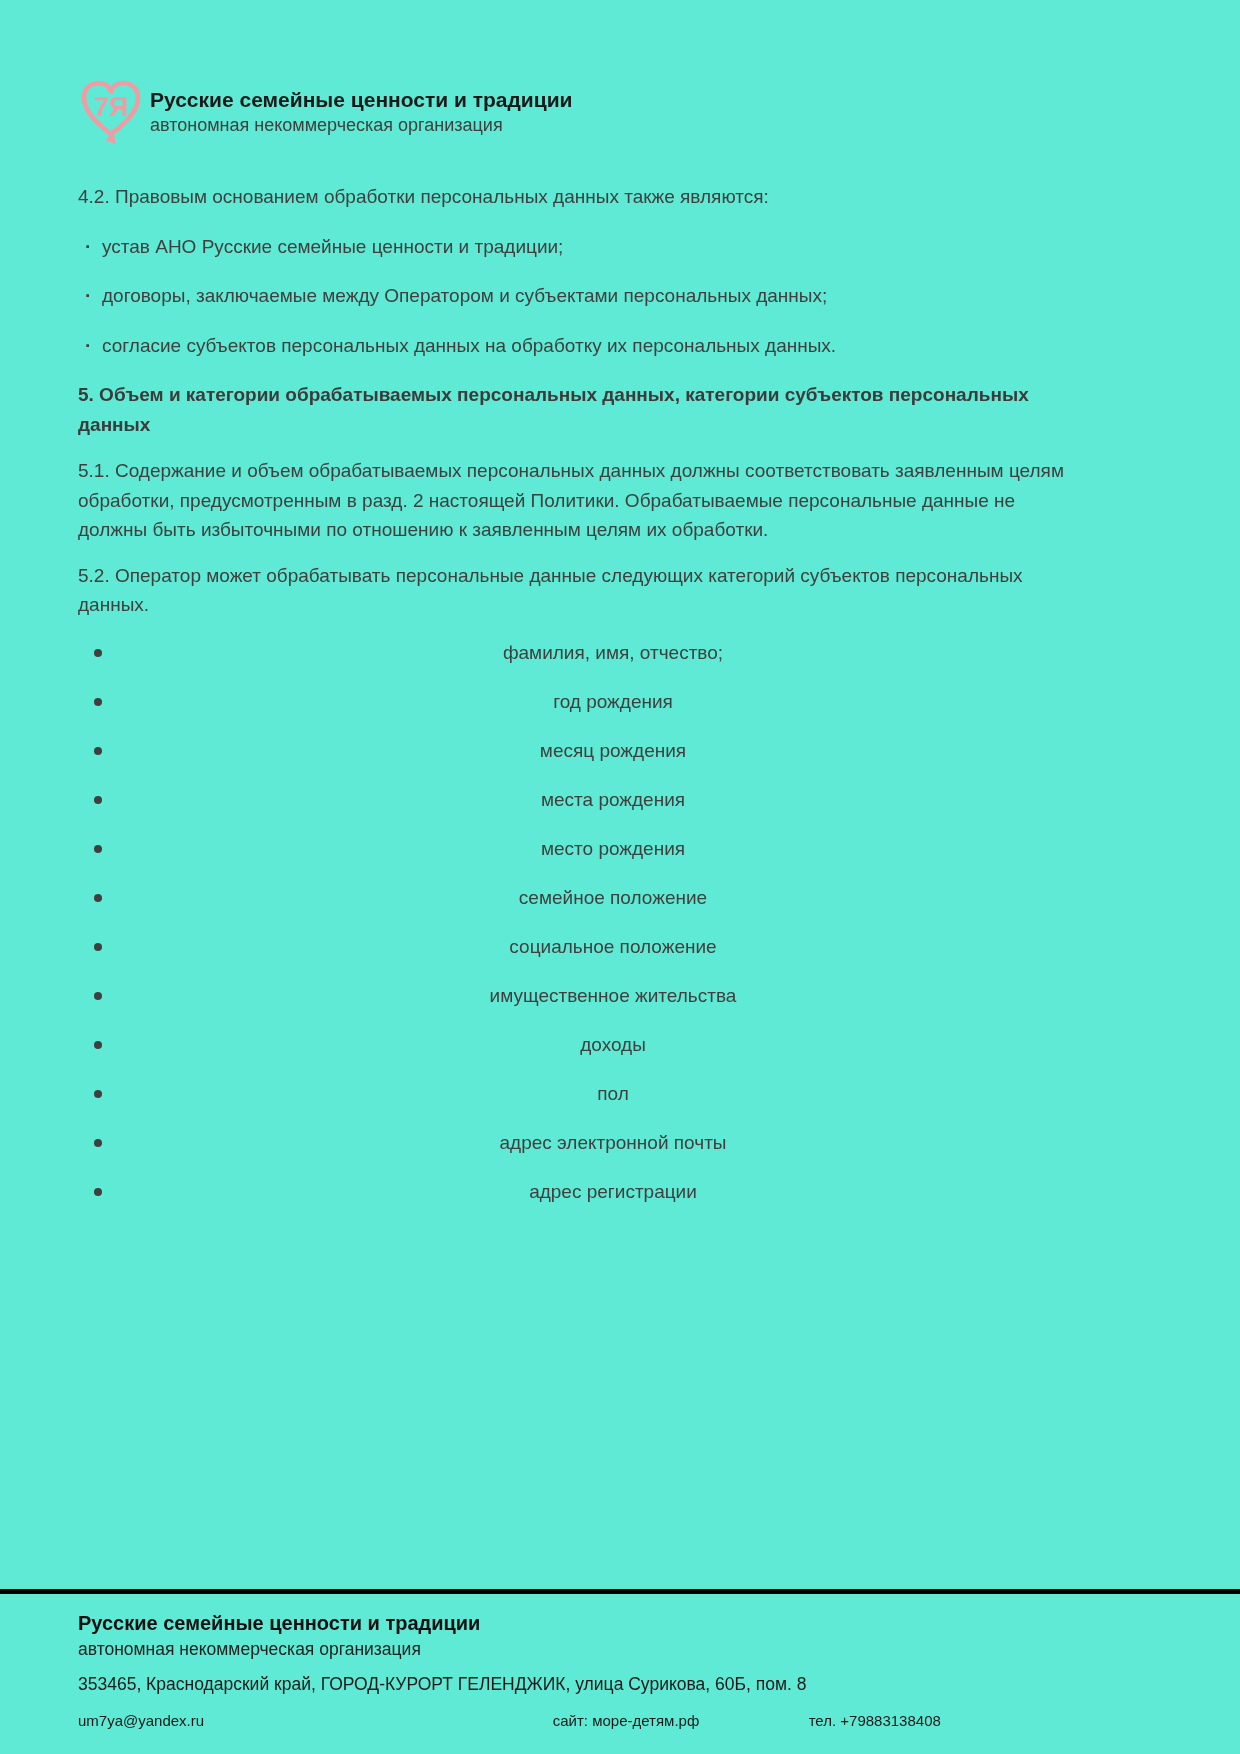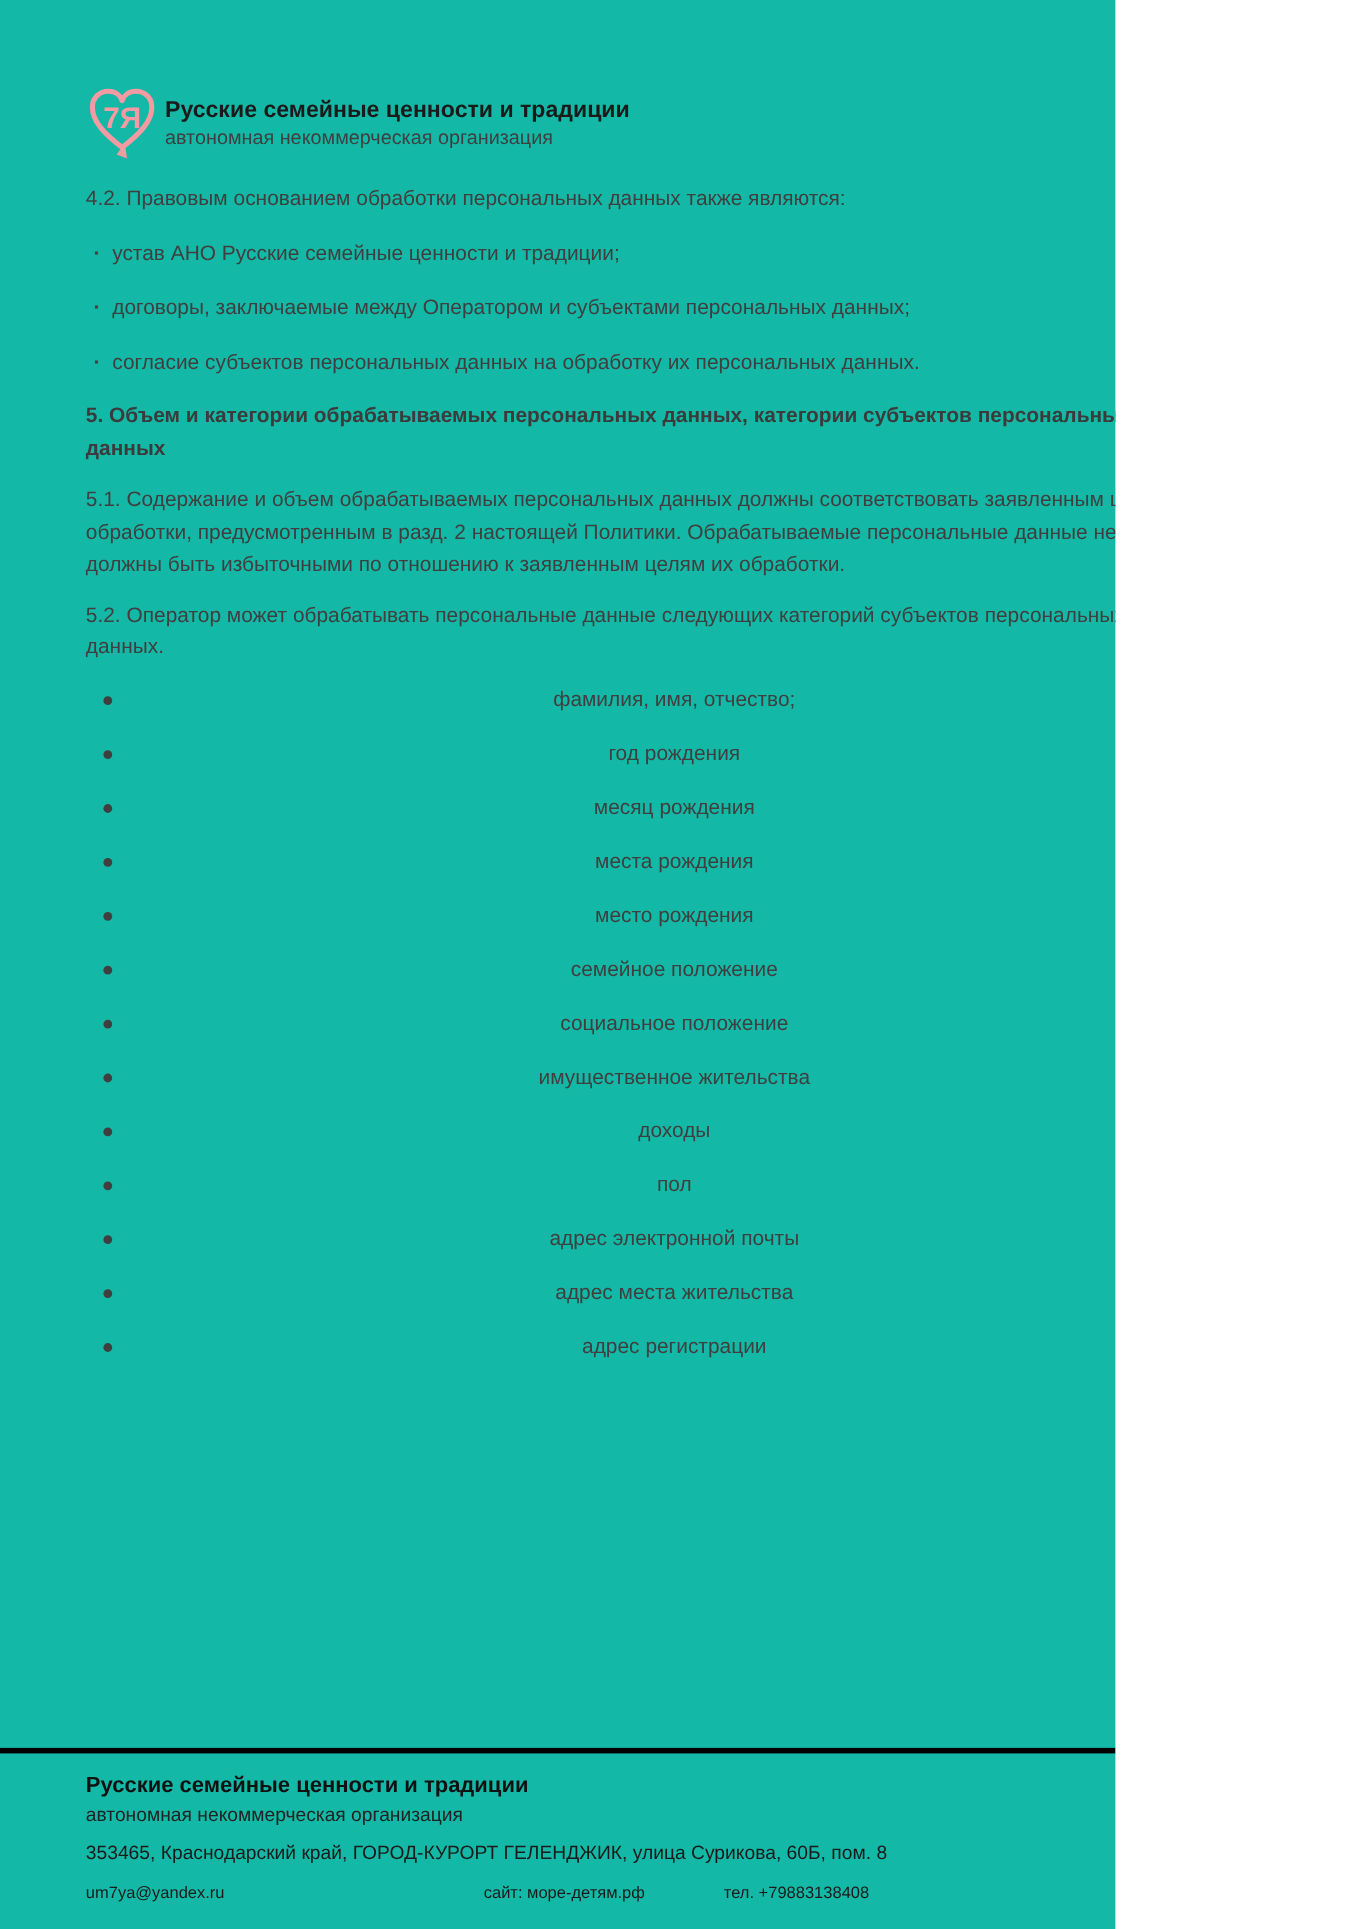--- a/index.html
+++ b/index.html
@@ -1,38 +1,38 @@
 <!DOCTYPE html>
 <html lang="ru"><head>
 <meta charset="utf-8">
 <style>
   * { margin: 0; padding: 0; box-sizing: border-box; }
   html, body { background: #ffffff; }
   .page {
     position: relative;
-    width: 1014px;
+    width: 1240px;
     height: 1754px;
-    background: #14b8a6;
+    background: #5eead4;
     font-family: "Liberation Sans", "DejaVu Sans", sans-serif;
     color: #3f3f3f;
     overflow: hidden;
   }
 
   
   .letterhead { position: absolute; left: 80px; top: 80px; display: flex; align-items: flex-start; }
   .logo { width: 62px; height: 78px; flex: 0 0 auto; }
   .head-text { margin-left: 8px; padding-top: 6px; }
   .head-org {
     font-size: 21px; font-weight: 700; color: #1a1a1a; line-height: 27px;
   }
   .head-sub { font-size: 18px; color: #3f3f3f; line-height: 24px; }
 
   
   .content {
-    position: absolute; left: 78px; top: 166px; width: 1005px;
+    position: absolute; left: 78px; top: 182px; width: 1005px;
     font-size: 19px; line-height: 29.5px; color: #3f3f3f;
   }
   .content p { margin: 0 0 20px 0; }
   .content p.tight { margin-bottom: 16px; }
   .content h2 {
     font-size: 19px; line-height: 30px; font-weight: 700; color: #3b3b3b;
     margin: 0 0 16px 0;
   }
   ul { list-style: none; }
   .dash-list { margin: 0 0 0 0; }
@@ -138,24 +138,20 @@
       <li>
         <span class="bullet"></span>
         <span>пол</span>
       </li>
       <li>
         <span class="bullet"></span>
         <span>адрес электронной почты</span>
       </li>
       <li>
         <span class="bullet"></span>
-        <span>адрес места жительства</span>
-      </li>
-      <li>
-        <span class="bullet"></span>
         <span>адрес регистрации</span>
       </li>
     </ul>
   </main>
 
   <div class="footer-rule"></div>
   <footer class="footer">
     <div class="foot-org">Русские семейные ценности и традиции</div>
     <div class="foot-sub">автономная некоммерческая организация</div>
     <div class="foot-address">353465, Краснодарский край, ГОРОД-КУРОРТ ГЕЛЕНДЖИК, улица Сурикова, 60Б, пом. 8</div>

